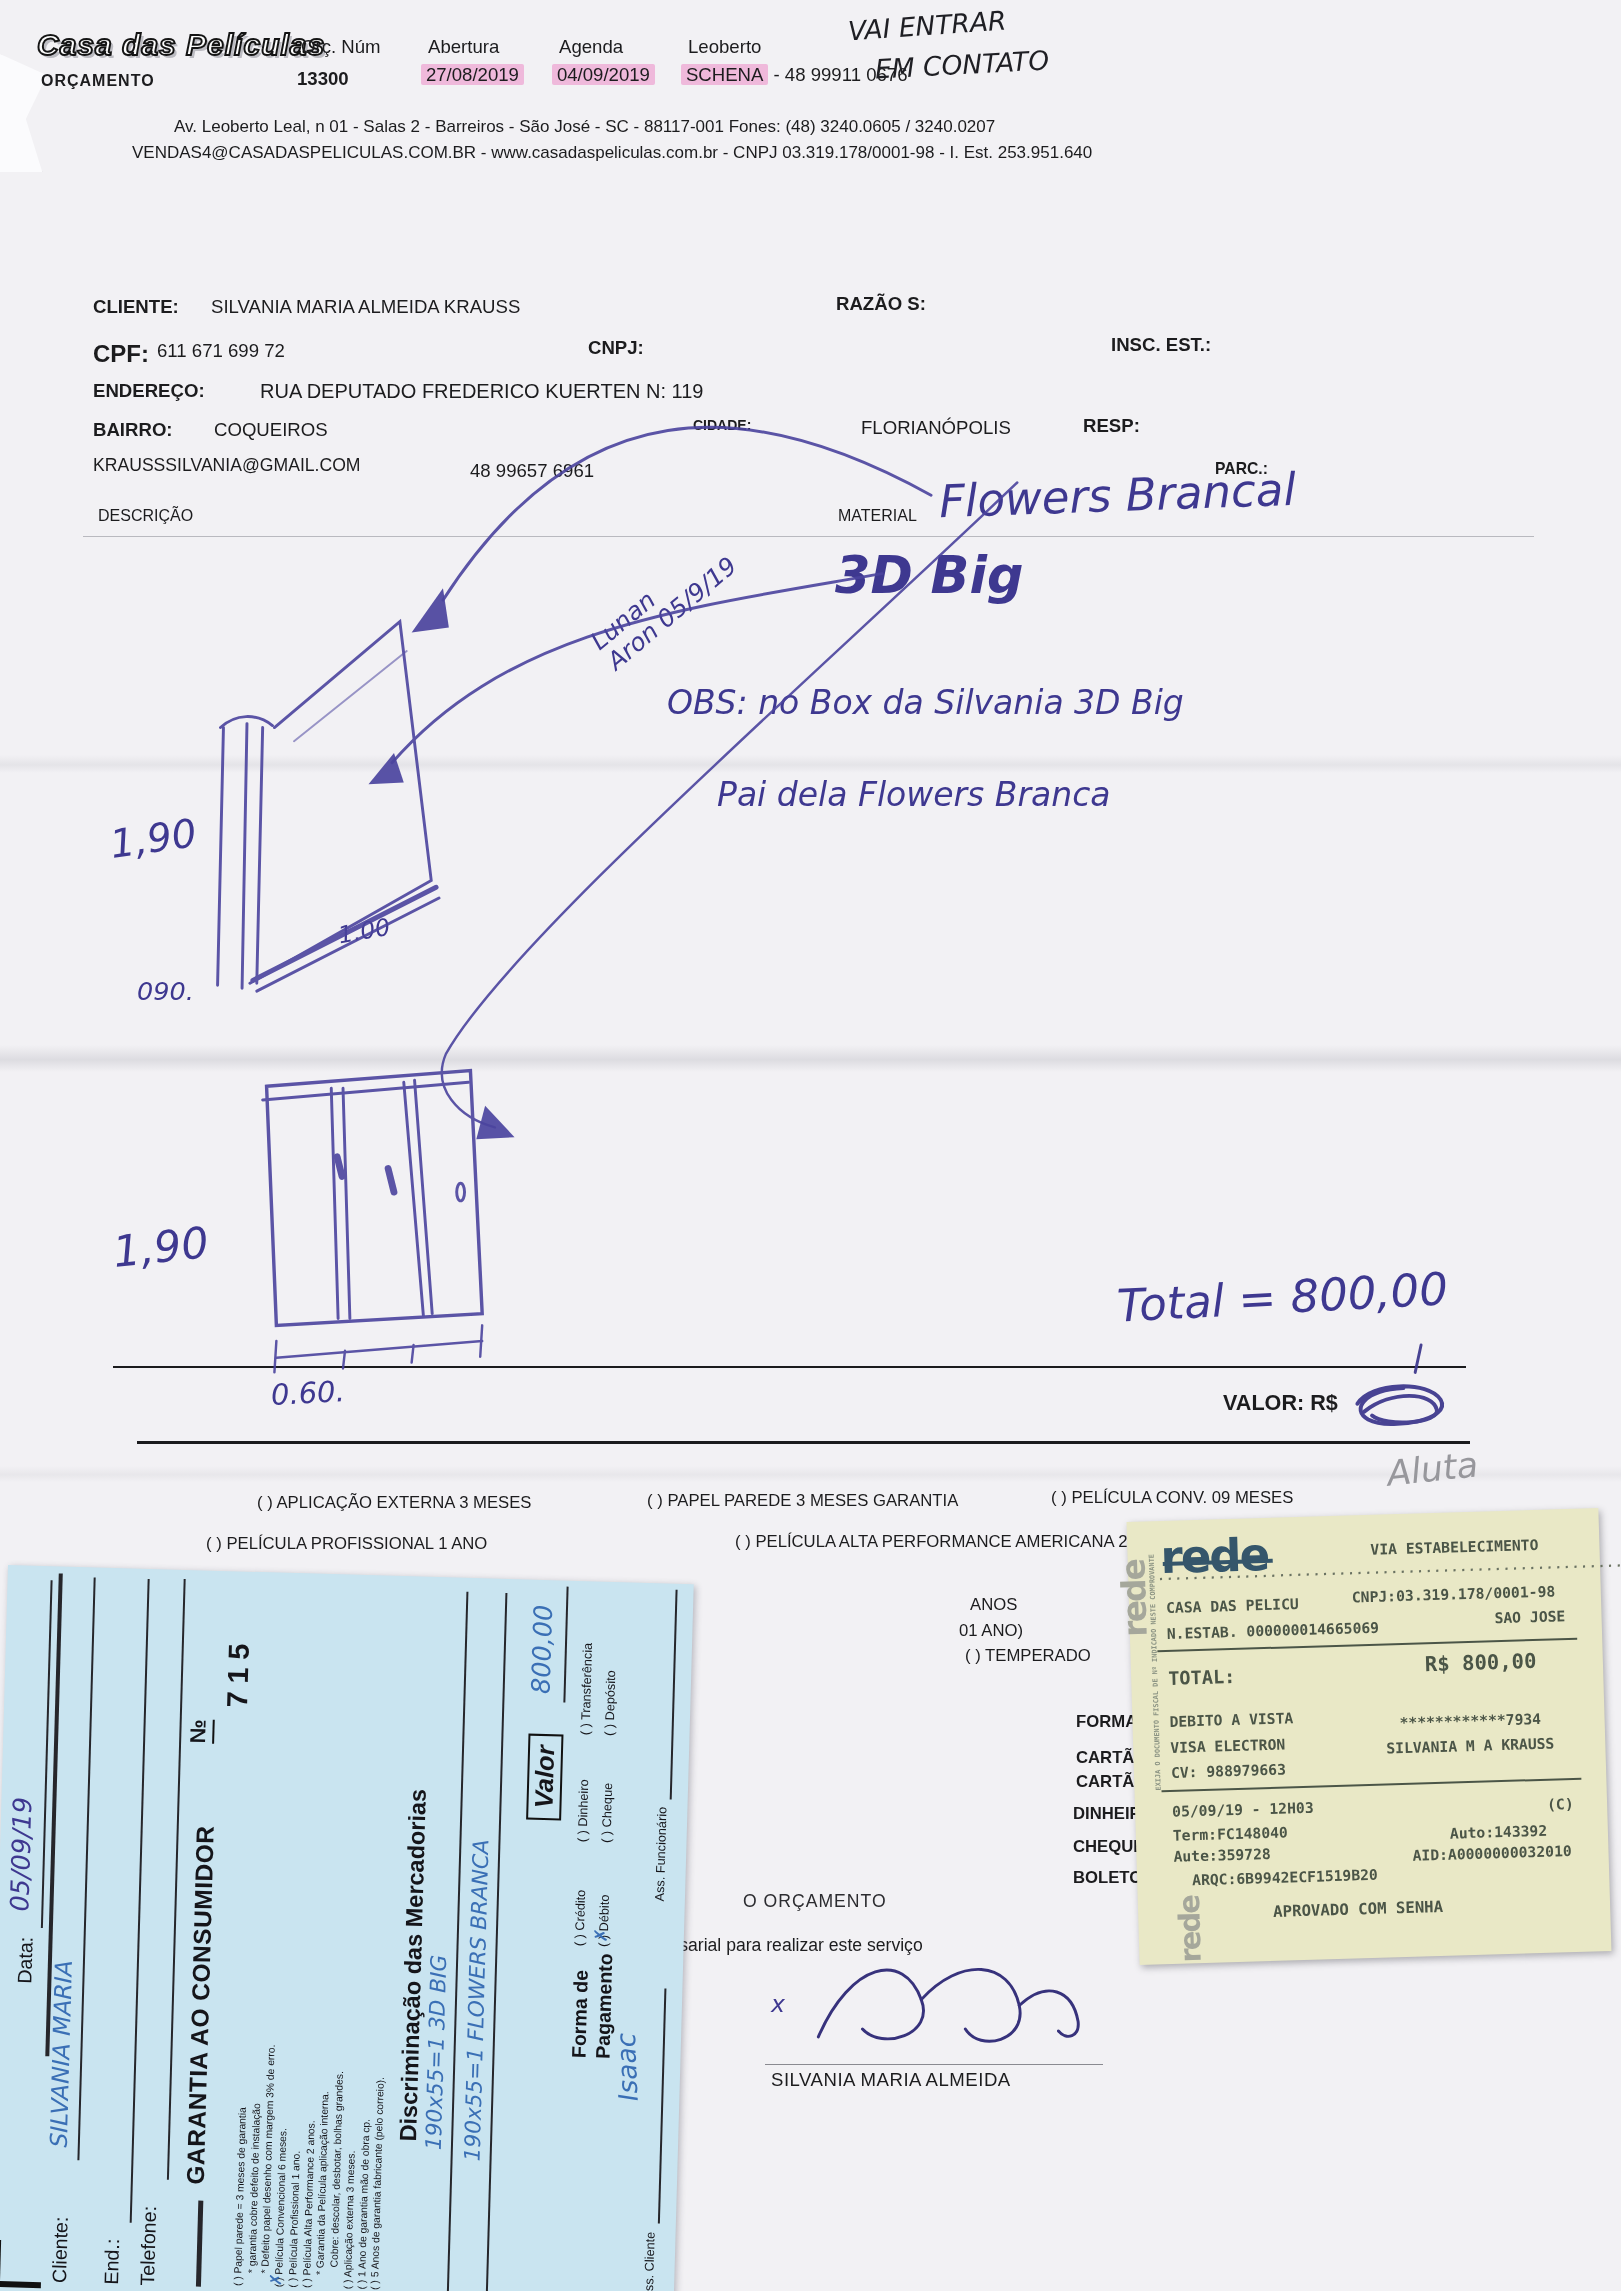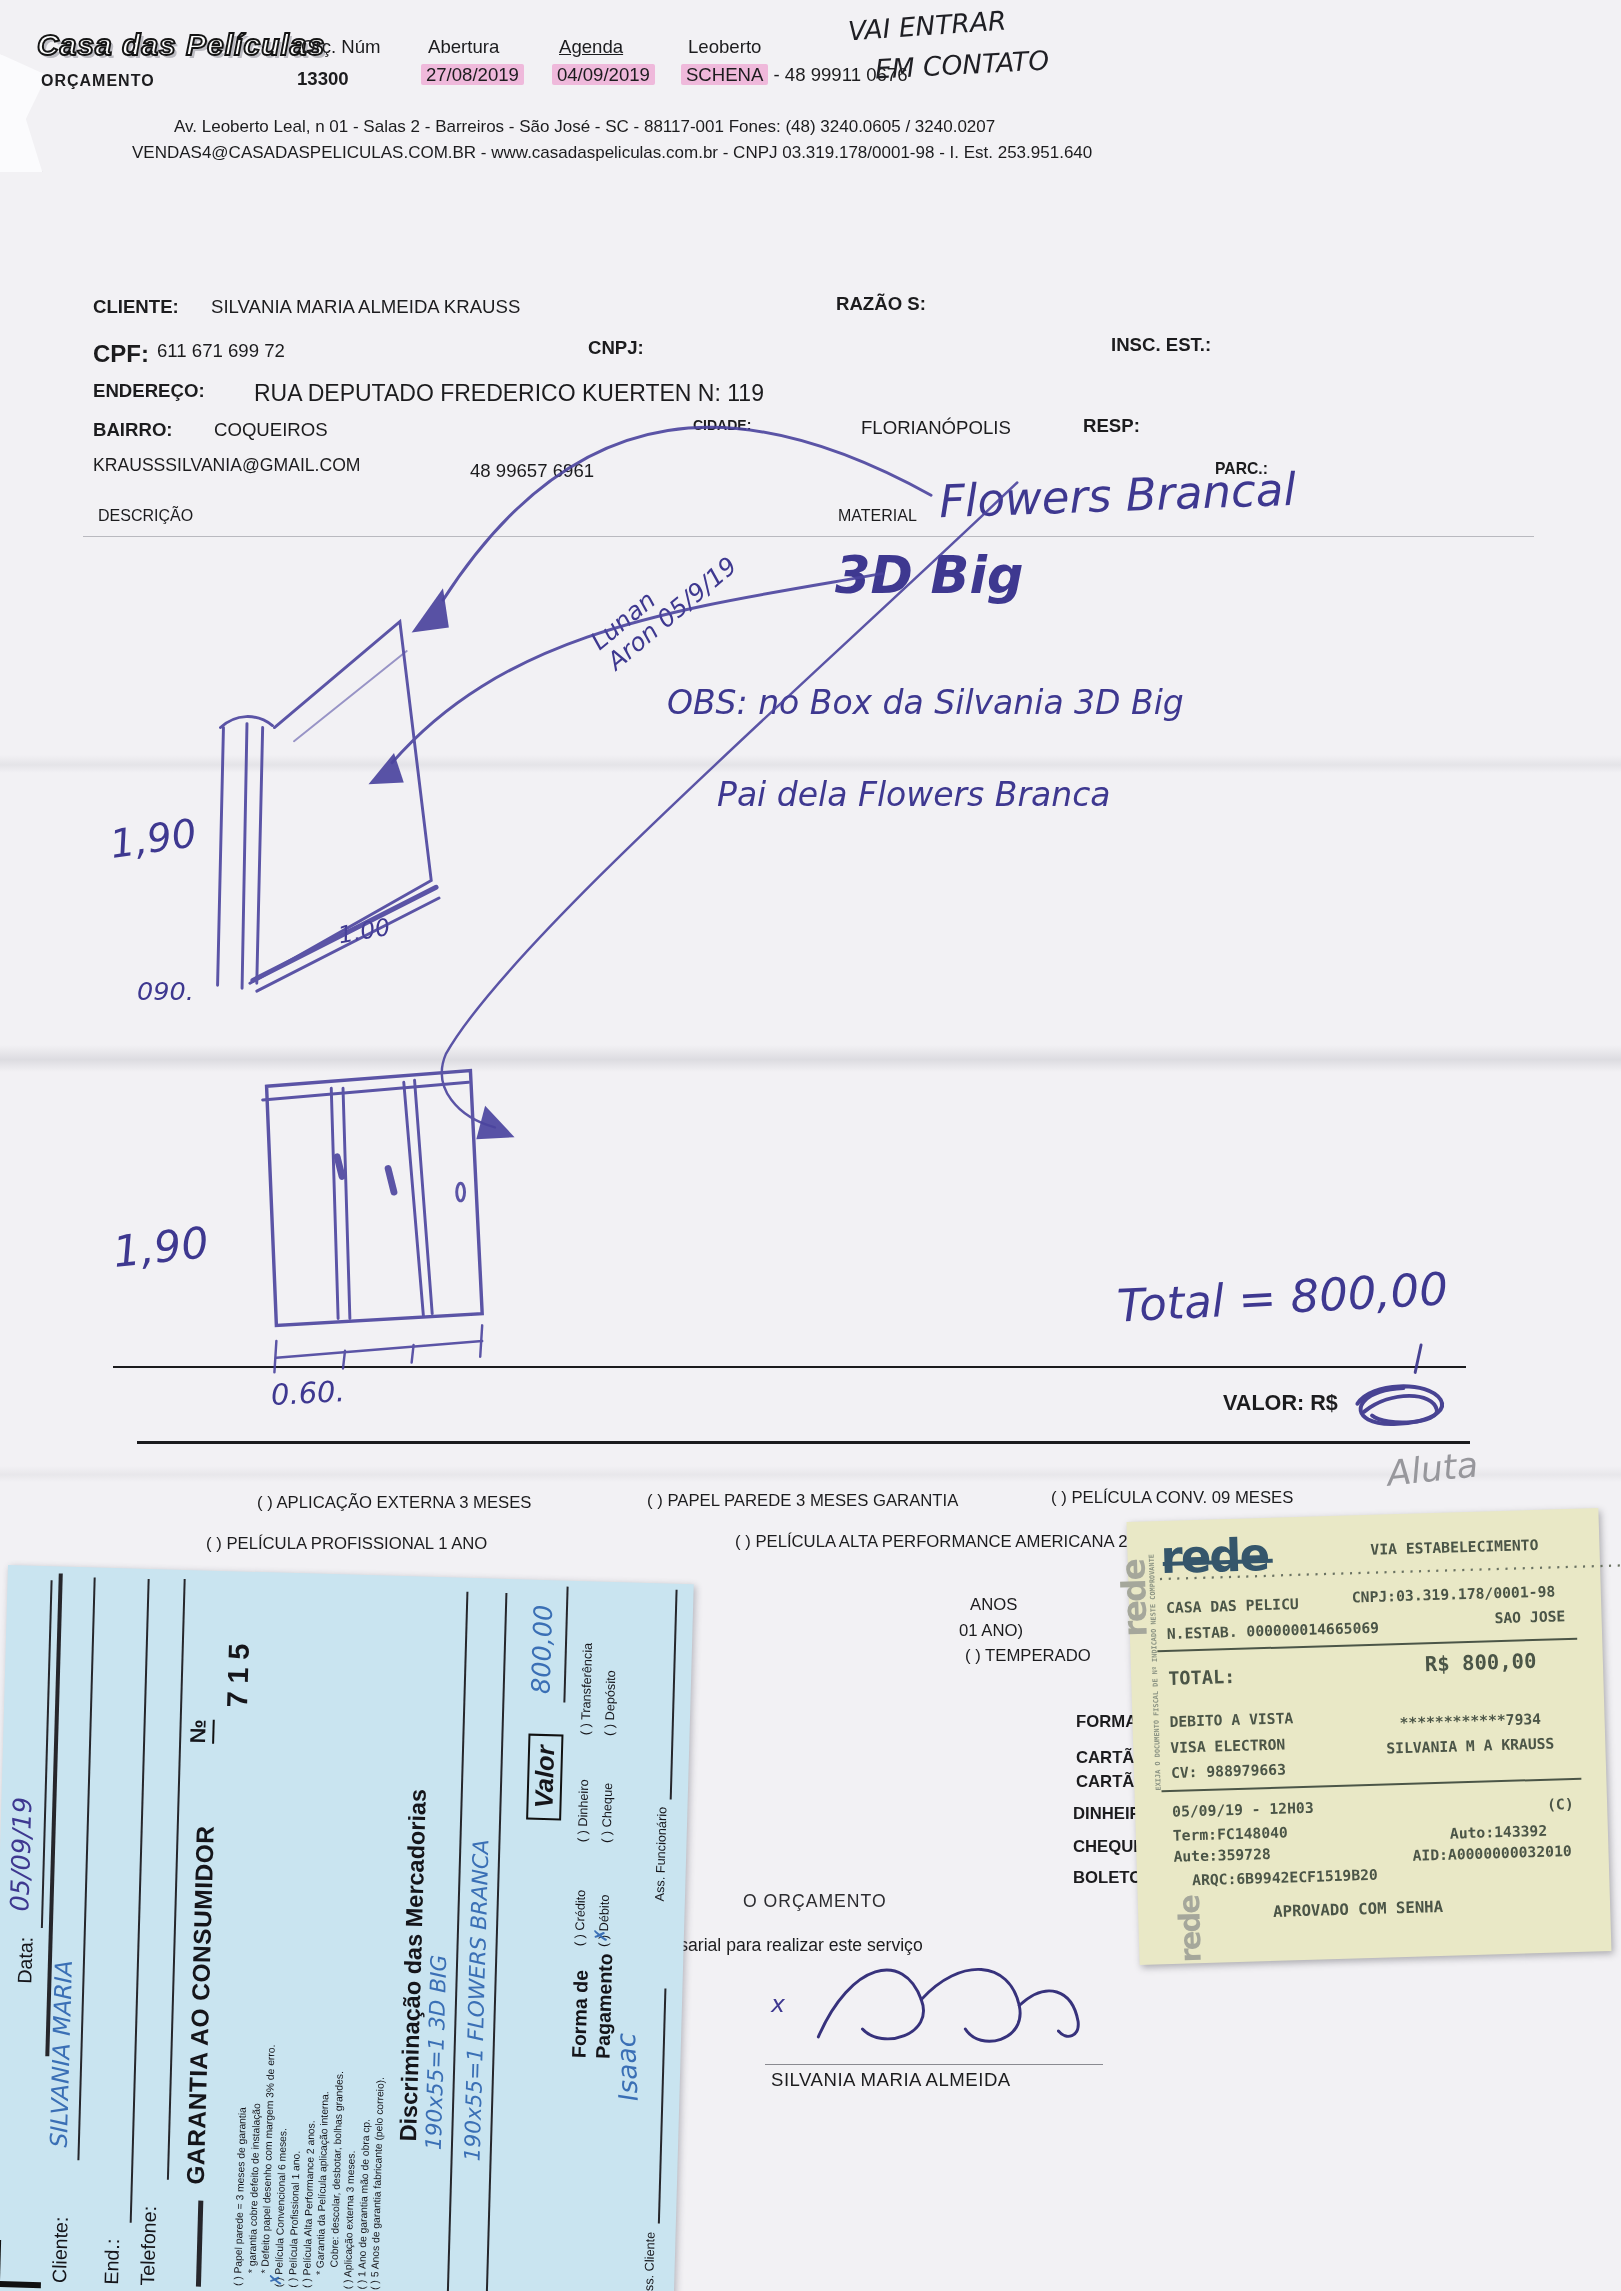--- a/index.html
+++ b/index.html
@@ -44,21 +44,21 @@
 
   <div class="t logo" style="left:37px;top:29px;font-size:30px;">Casa das Películas</div>
   <div class="t b" style="left:41px;top:73px;font-size:16px;letter-spacing:1px;">ORÇAMENTO</div>
 
   <div class="t" style="left:301px;top:37px;font-size:18.6px;">Orç. Núm</div>
   <div class="t b" style="left:297px;top:69px;font-size:18.6px;">13300</div>
 
   <div class="t" style="left:428px;top:37px;font-size:18.6px;">Abertura</div>
   <div class="t" style="left:421px;top:65px;font-size:18.6px;"><span class="hl">27/08/2019</span></div>
 
-  <div class="t" style="left:559px;top:37px;font-size:18.6px;text-decoration:underline;">Agenda</div>
+  <div class="t" style="left:559px;top:37px;font-size:18.6px;">Agenda</div>
   <div class="t" style="left:552px;top:65px;font-size:18.6px;"><span class="hl">04/09/2019</span></div>
 
   <div class="t" style="left:688px;top:37px;font-size:18.6px;">Leoberto</div>
   <div class="t" style="left:681px;top:65px;font-size:18.6px;">
     <span class="hl">SCHENA</span>
     <span>- 48 99911 0676</span>
   </div>
 
   <div class="t pen" style="left:848px;top:11.8px;font-size:26.5px;transform:rotate(-4deg);">VAI ENTRAR</div>
   <div class="t pen" style="left:875px;top:51px;font-size:26.5px;transform:rotate(-3deg);">EM CONTATO</div>
@@ -69,21 +69,21 @@
   <div class="t b" style="left:93px;top:297px;font-size:18.6px;">CLIENTE:</div>
   <div class="t" style="left:211px;top:297px;font-size:18.6px;">SILVANIA MARIA ALMEIDA KRAUSS</div>
   <div class="t b" style="left:836px;top:294px;font-size:18.6px;">RAZÃO S:</div>
 
   <div class="t b" style="left:93px;top:341px;font-size:24px;">CPF:</div>
   <div class="t" style="left:157px;top:341px;font-size:18.6px;">611 671 699 72</div>
   <div class="t b" style="left:588px;top:338px;font-size:18.6px;">CNPJ:</div>
   <div class="t b" style="left:1111px;top:335px;font-size:18.6px;">INSC. EST.:</div>
 
   <div class="t b" style="left:93px;top:381px;font-size:18.6px;">ENDEREÇO:</div>
-  <div class="t" style="left:254px;top:381px;font-size:23px;">RUA DEPUTADO FREDERICO KUERTEN N: 119</div>
+  <div class="t" style="left:260px;top:381px;font-size:20px;">RUA DEPUTADO FREDERICO KUERTEN N: 119</div>
 
   <div class="t b" style="left:93px;top:420px;font-size:18.6px;">BAIRRO:</div>
   <div class="t" style="left:214px;top:420px;font-size:18.6px;">COQUEIROS</div>
   <div class="t b" style="left:693px;top:418px;font-size:14px;">CIDADE:</div>
   <div class="t" style="left:855px;top:418px;font-size:18.6px;margin-left:6px;">FLORIANÓPOLIS</div>
   <div class="t b" style="left:1083px;top:416px;font-size:18.6px;">RESP:</div>
 
   <div class="t" style="left:93px;top:456px;font-size:17.6px;">KRAUSSSILVANIA@GMAIL.COM</div>
   <div class="t" style="left:470px;top:461px;font-size:18.6px;">48 99657 6961</div>
   <div class="t b" style="left:1215px;top:461px;font-size:15.7px;">PARC.:</div>

